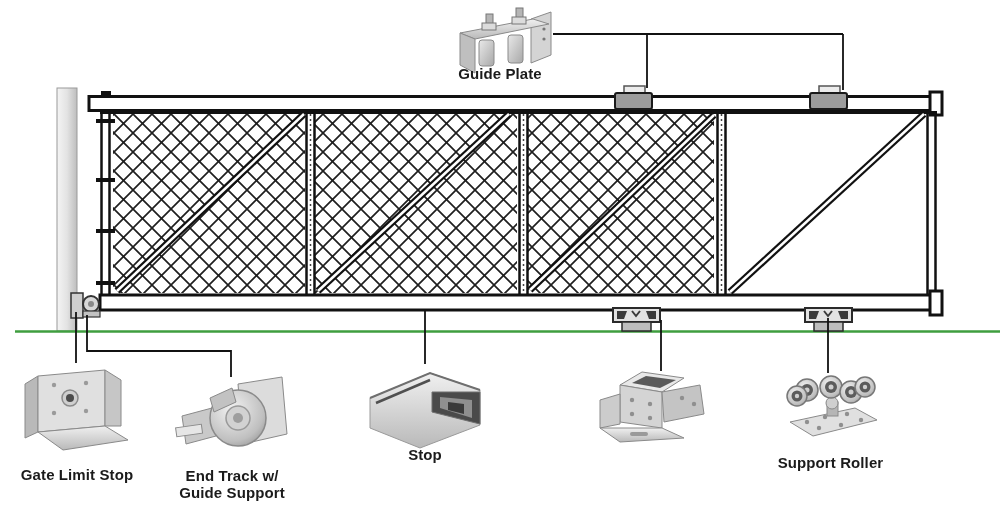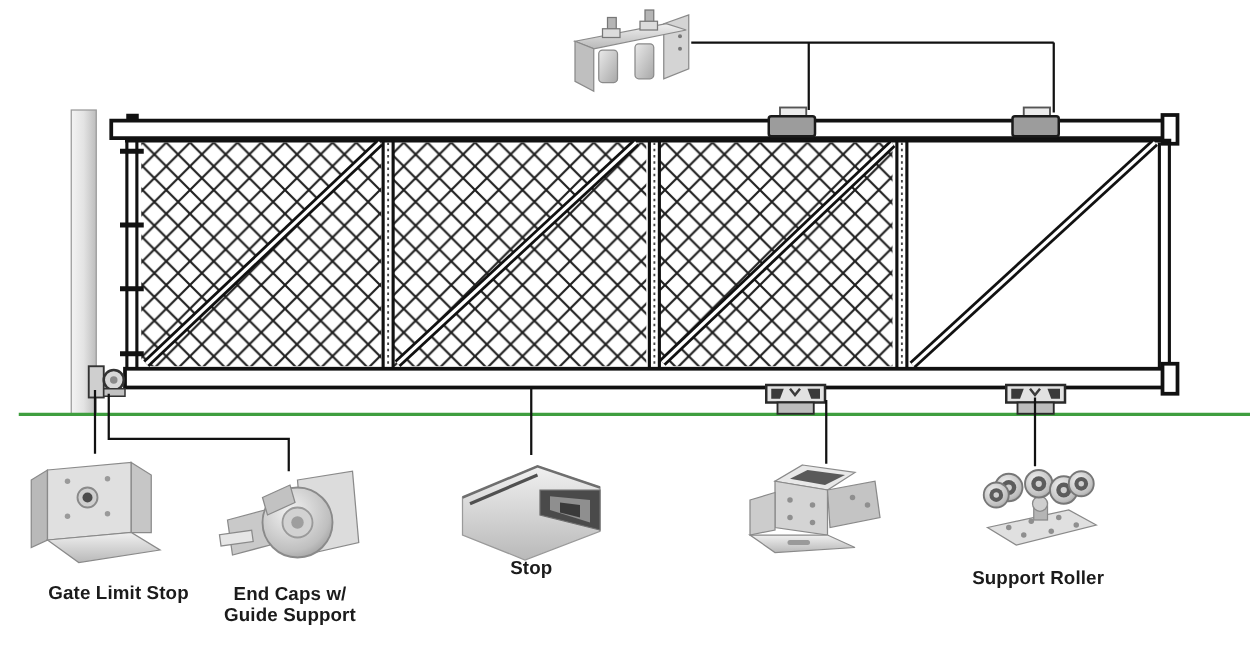--- a/index.html
+++ b/index.html
@@ -252,25 +252,26 @@
         <circle cx="66" cy="22" r="11" fill="url(#wheel)" stroke="#777" stroke-width="1.5"></circle>
         <circle cx="66" cy="22" r="6" fill="#5c5c5c"></circle>
           <circle cx="66" cy="22" r="2.5" fill="#cfcfcf"></circle>
         <circle cx="80" cy="17" r="10" fill="url(#wheel)" stroke="#777" stroke-width="1.5"></circle>
         <circle cx="80" cy="17" r="5.5" fill="#5c5c5c"></circle>
           <circle cx="80" cy="17" r="2.2" fill="#cfcfcf"></circle>
       </g>
     </g>
   </svg>
 
-
-  <div class="lbl" style="left:3px;top:466px;width:148px;text-align:right;">Gate Limit Stop</div>
+  <div class="lbl" style="left:430px;top:65px;width:140px;">Guide Plate</div>
+
+  <div class="lbl" style="left:3px;top:466px;width:148px;">Gate Limit Stop</div>
 
   <div class="lbl" style="left:162px;top:467px;width:140px;">
-    <div>End Caps w/</div>
+    <div>End Track w/</div>
     <div>Guide Support</div>
   </div>
 
   <div class="lbl" style="left:375px;top:446px;width:100px;">Stop</div>
 
 
   <div class="lbl" style="left:758px;top:454px;width:145px;">Support Roller</div>
 </div>
 
 </body></html>

